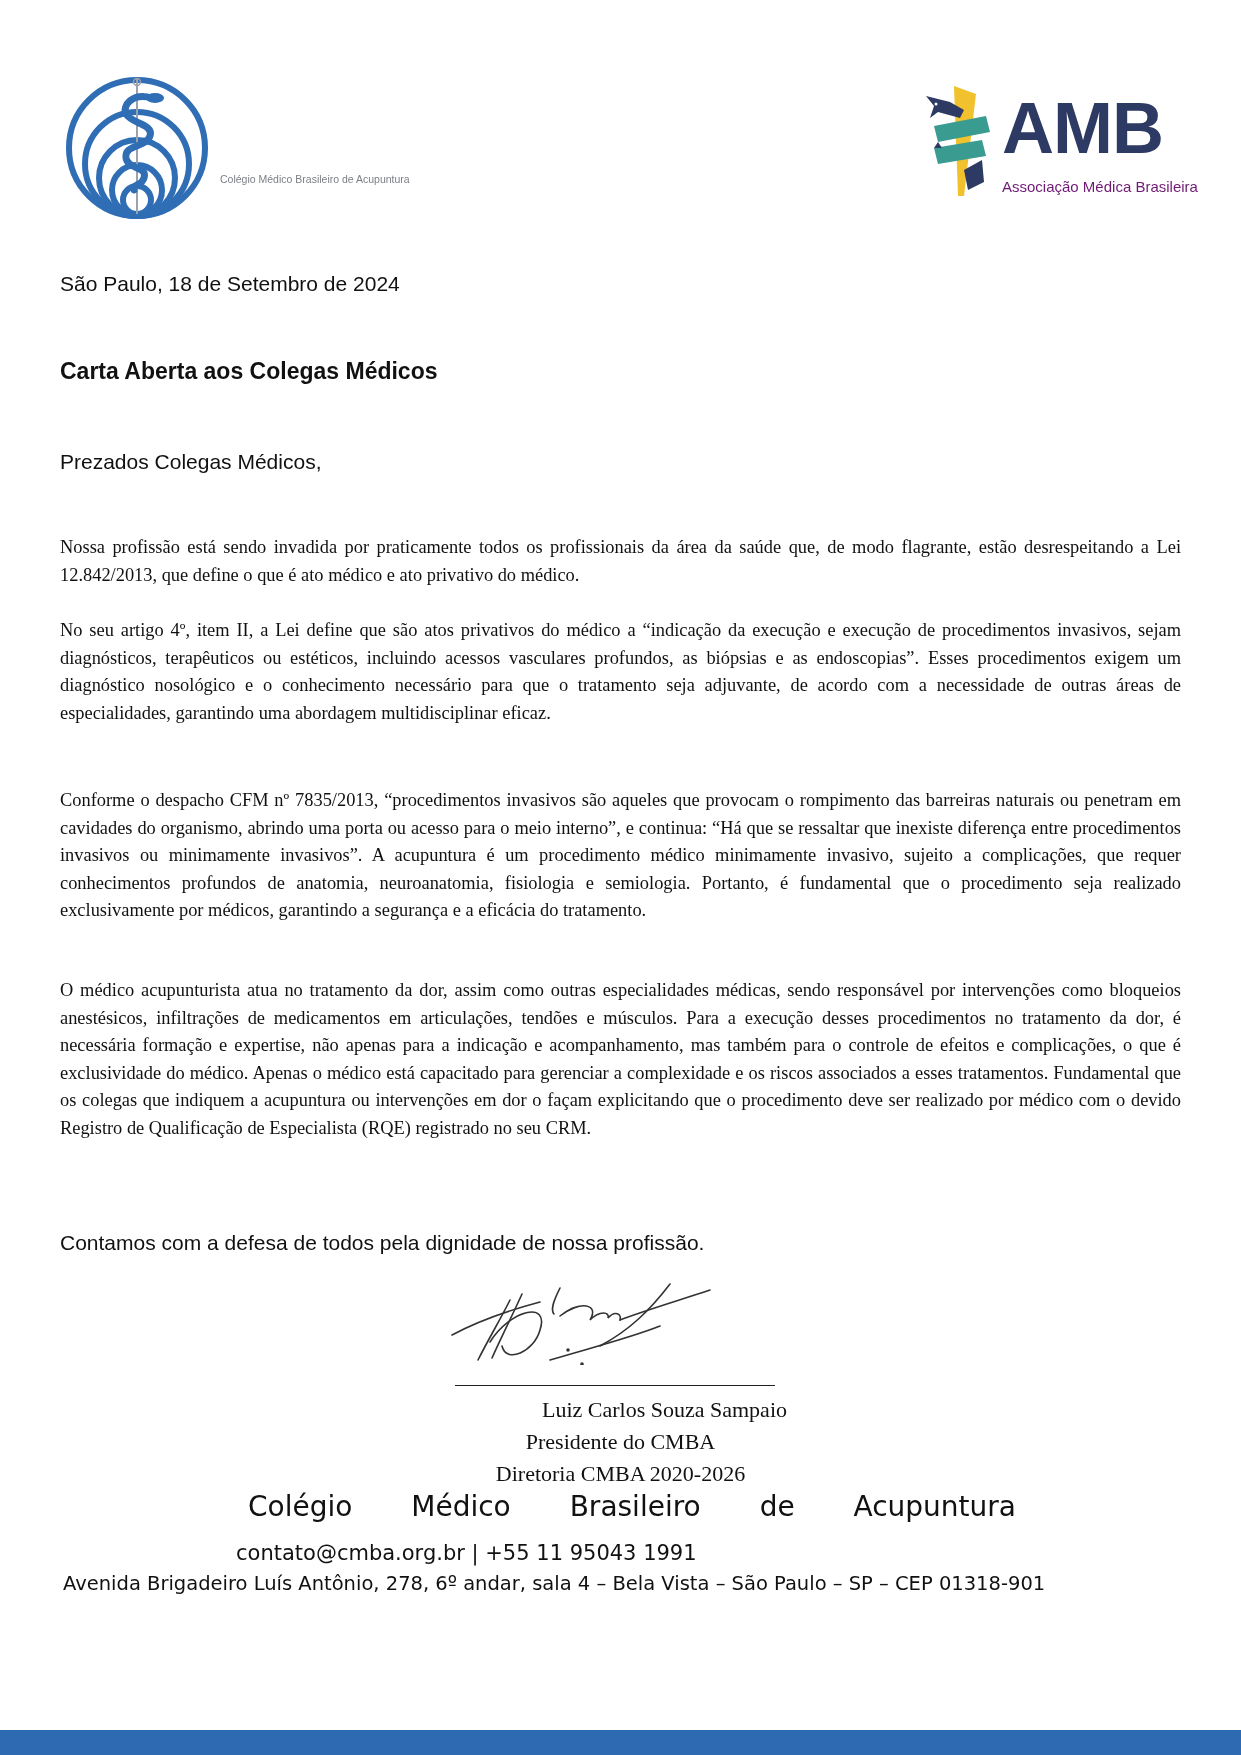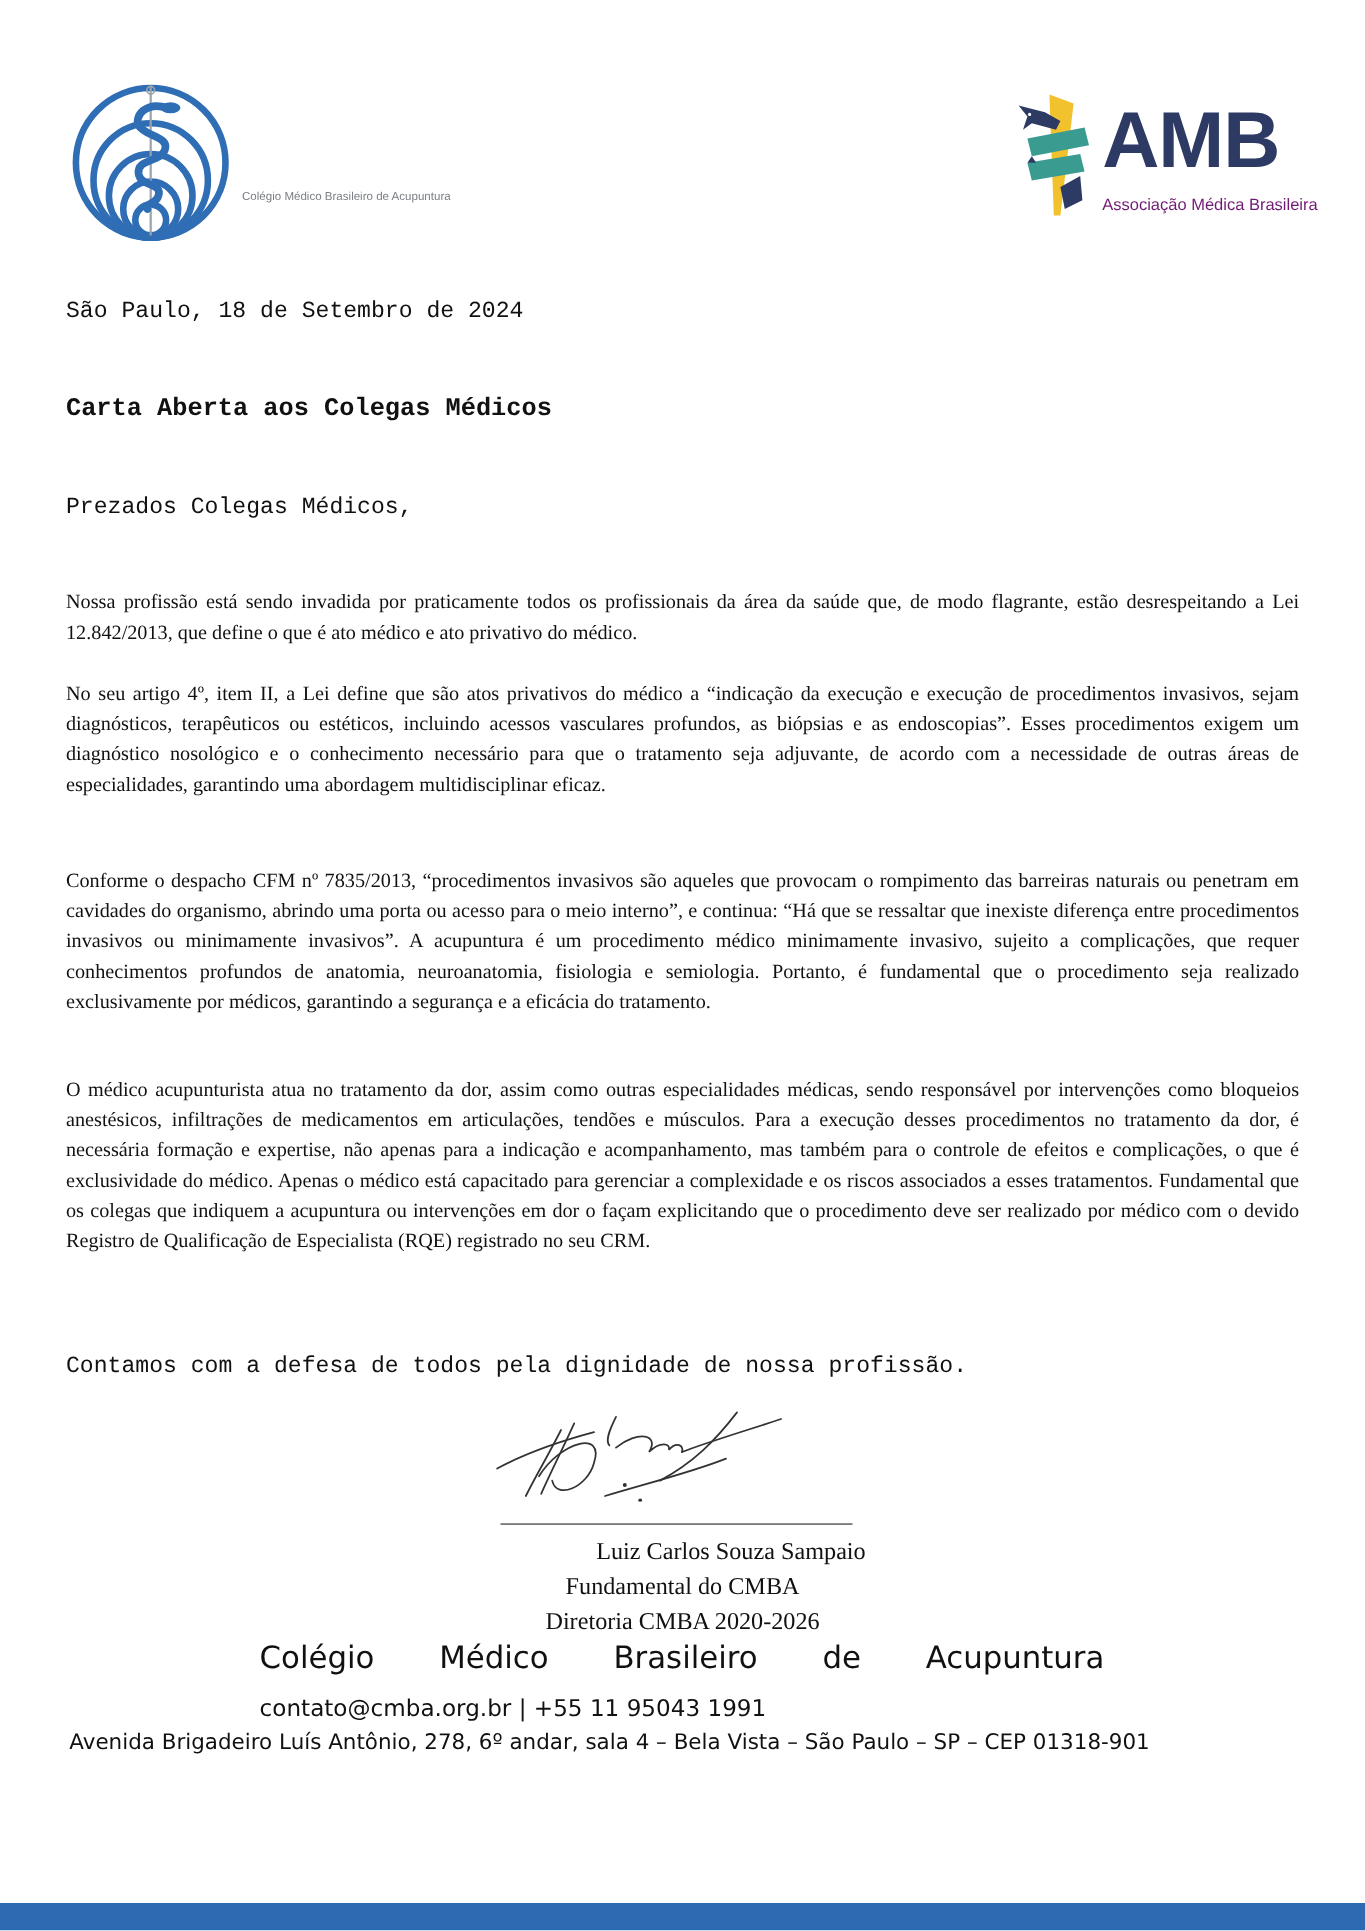--- a/index.html
+++ b/index.html
@@ -21,33 +21,33 @@
     #date { top: 272px; font-size: 19px; }
     #title { top: 358px; font-size: 21px; font-weight: bold; }
     #greeting { top: 450px; font-size: 19px; }
 
     .para { position: absolute; left: 60px; width: 1121px; font-size: 18.4px; line-height: 27.6px; text-align: justify; font-family: "Liberation Serif", "DejaVu Serif", serif; }
     #p1 { top: 534px; }
     #p2 { top: 617px; }
     #p3 { top: 787px; }
     #p4 { top: 977px; }
     #closing { top: 1231px; font-size: 19px; left: 60px; }
-    #date, #title, #greeting, #closing { font-family: Liberation Mono, monospace; font-size: 21px; }
+    #date, #title, #greeting, #closing { font-family: Liberation Sans, sans-serif; font-size: 21px; }
     #title { font-size: 23px; }
 
     
     #signature { position: absolute; left: 450px; top: 1280px; width: 290px; height: 85px; }
     #sig-line { position: absolute; left: 455px; top: 1385px; width: 320px; border-top: 1.5px solid #222; }
     .sig-text { position: absolute; left: 0; width: 1241px; text-align: center; font-family: "Liberation Serif", "DejaVu Serif", serif; font-size: 22px; }
     #signer-name { top: 1397px; left: 0; padding-left: 44px; }
     #signer-role { top: 1429px; }
     #signer-board { top: 1461px; }
 
     
-    #org-name { position: absolute; left: 236px; top: 1490px; width: 768px; display: flex; justify-content: space-between; font-family: "DejaVu Sans", sans-serif; font-size: 28px; }
+    #org-name { position: absolute; left: 248px; top: 1490px; width: 768px; display: flex; justify-content: space-between; font-family: "DejaVu Sans", sans-serif; font-size: 28px; }
     #contact { position: absolute; left: 236px; top: 1541px; font-family: "DejaVu Sans", sans-serif; font-size: 21px; white-space: nowrap; }
     #address { position: absolute; left: 63px; top: 1572px; font-family: "DejaVu Sans", sans-serif; font-size: 19.5px; white-space: nowrap; }
 
     #bottom-bar { position: absolute; left: 0; top: 1730px; width: 1241px; height: 25px; background: #2e6ab1; }
   </style>
 </head>
 <body>
 
 <div id="cmba-logo">
   <svg class="emblem" viewBox="0 0 150 148">
@@ -101,21 +101,21 @@
     <path d="M110 36 C130 20 150 24 140 40 C150 30 160 32 158 38 C165 30 172 34 170 40"></path>
     <path d="M170 40 C190 32 230 20 260 10"></path>
     <path d="M220 4 C200 30 180 50 150 66"></path>
     <path d="M100 80 C140 68 180 58 210 46"></path>
     <circle cx="118" cy="70" r="1" fill="#333"></circle>
     <circle cx="132" cy="84" r="1" fill="#333"></circle>
   </g>
 </svg>
 <div id="sig-line"></div>
 <div id="signer-name" class="sig-text">Luiz Carlos Souza Sampaio</div>
-<div id="signer-role" class="sig-text">Fundamental do CMBA</div>
+<div id="signer-role" class="sig-text">Presidente do CMBA</div>
 <div id="signer-board" class="sig-text">Diretoria CMBA 2020-2026</div>
 
 <div id="org-name">
   <span>Colégio</span>
   <span>Médico</span>
   <span>Brasileiro</span>
   <span>de</span>
   <span>Acupuntura</span>
 </div>
 <div id="contact">contato@cmba.org.br | +55 11 95043 1991</div>

